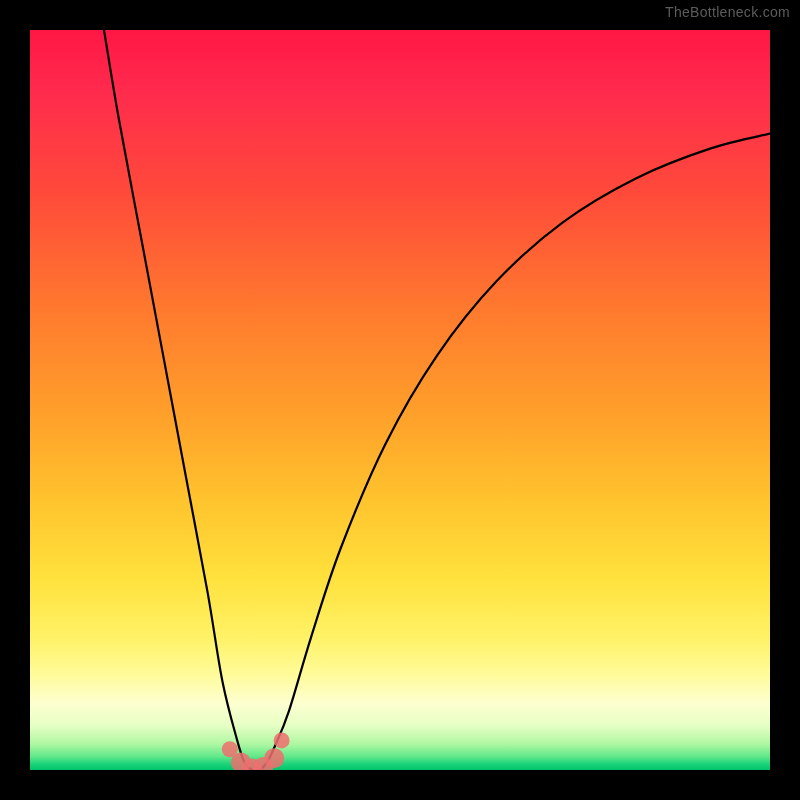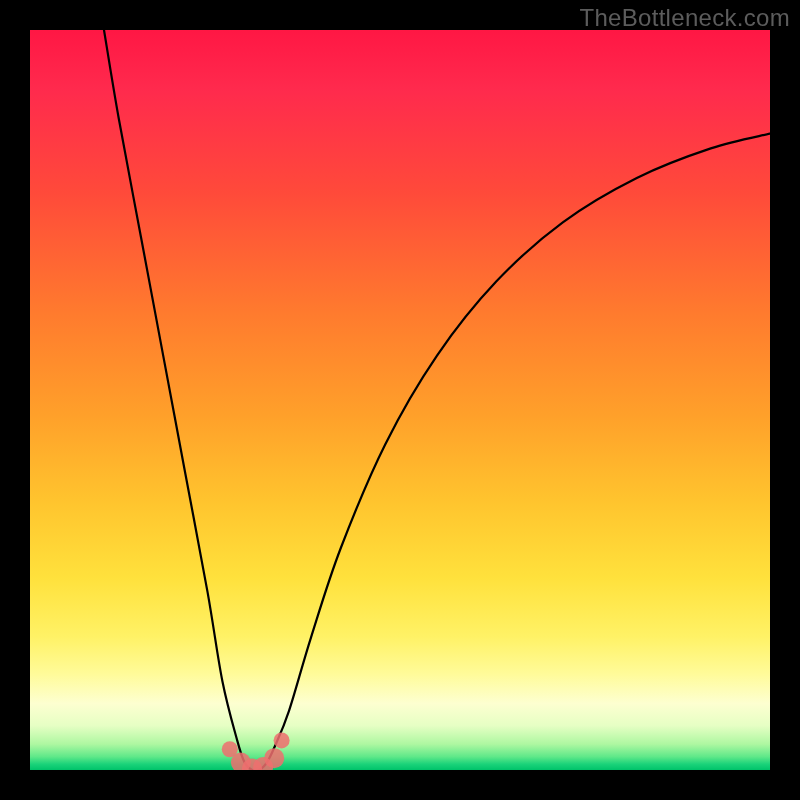--- a/index.html
+++ b/index.html
@@ -15,21 +15,21 @@
     position: relative;
     width: 800px;
     height: 800px;
     background: #000;
   }
   .watermark {
     position: absolute;
     top: 4px;
     right: 10px;
     color: #5c5c5c;
-    font-size: 24px;
+    font-size: 14px;
     font-weight: 500;
     letter-spacing: 0.3px;
     z-index: 10;
     user-select: none;
   }
   .plot-area {
     position: absolute;
     left: 30px;
     top: 30px;
     width: 740px;

